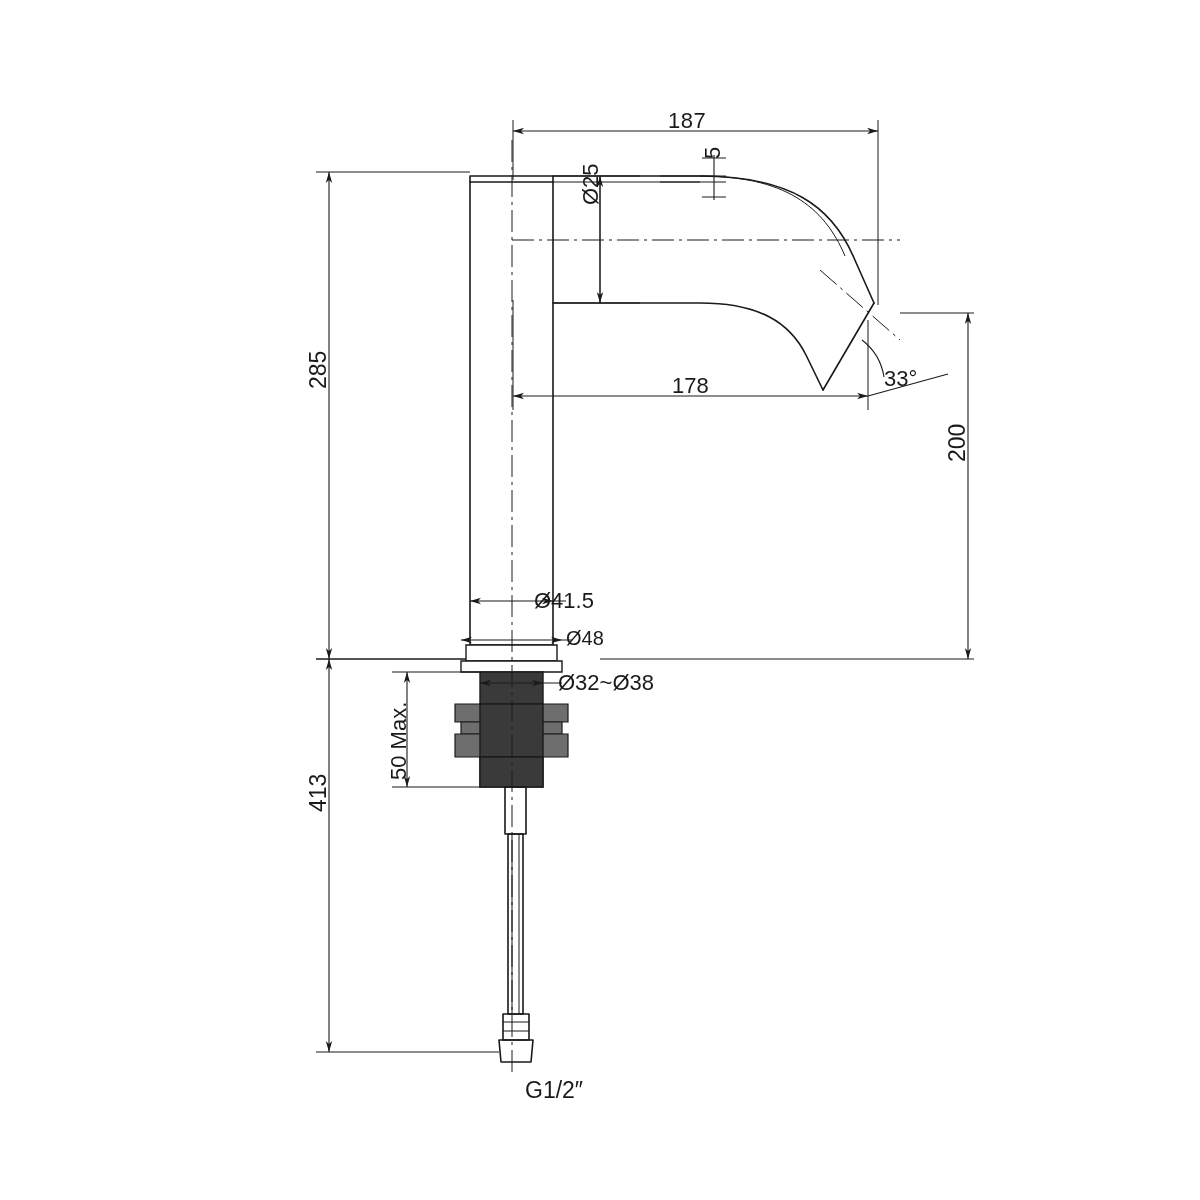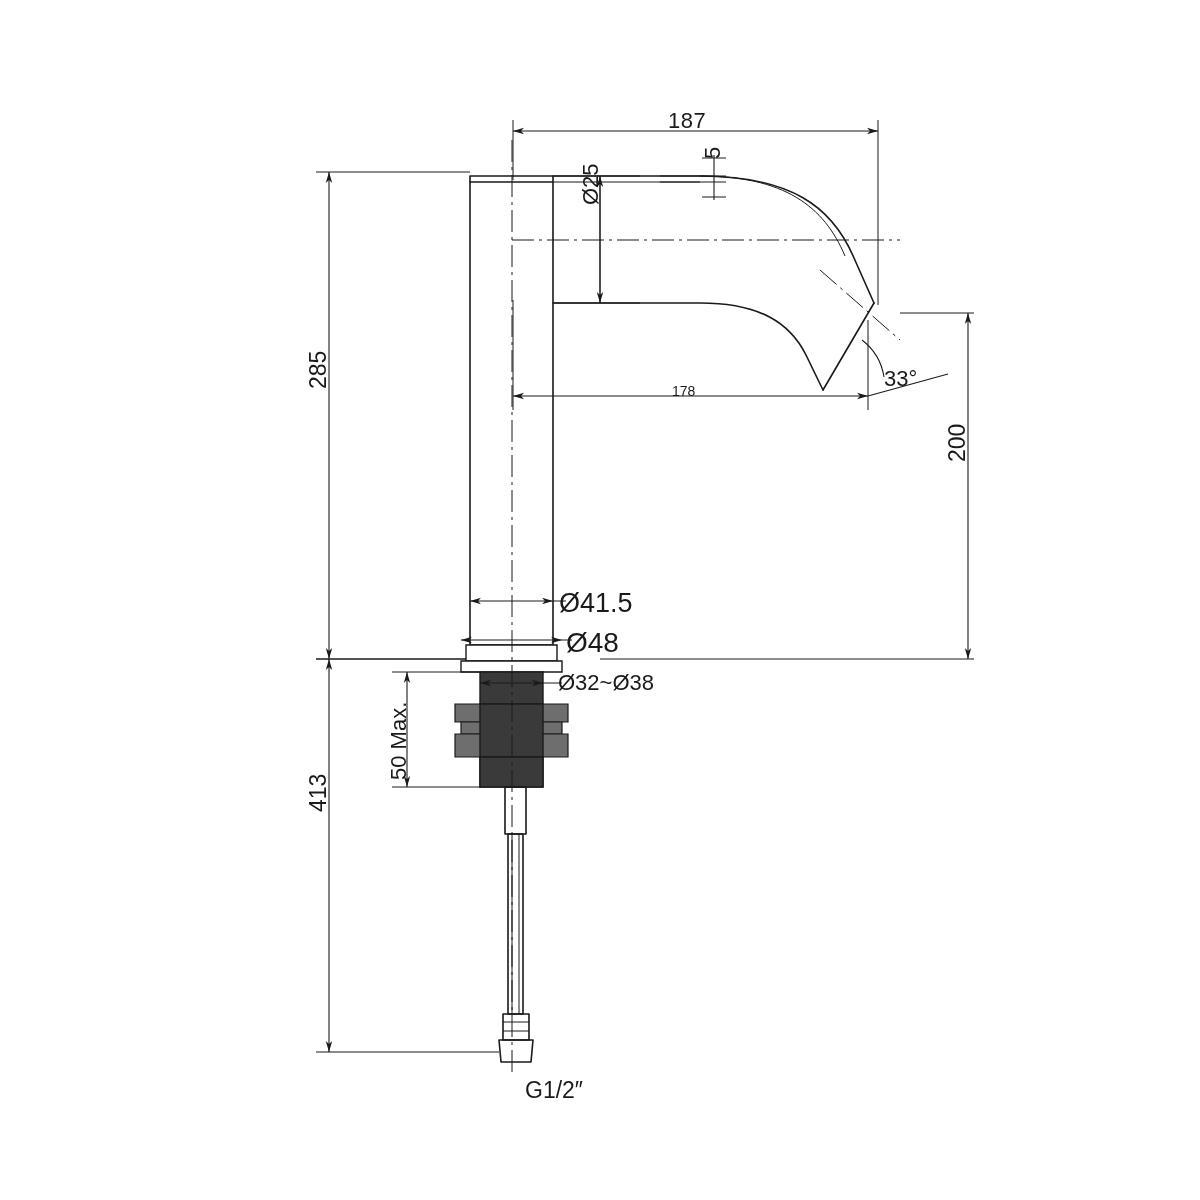--- a/index.html
+++ b/index.html
@@ -215,31 +215,31 @@
     </g>
 
   </svg>
 
   <div style="position:absolute; left:668px; top:108px; font-size:22px; letter-spacing:0.5px;">187</div>
 
   <div style="position:absolute; left:700px; top:159px; font-size:22px; transform:rotate(-90deg); transform-origin:left top;">5</div>
 
   <div style="position:absolute; left:578px; top:205px; font-size:22px; transform:rotate(-90deg); transform-origin:left top; white-space:nowrap;">Ø25</div>
 
-  <div style="position:absolute; left:672px; top:383px; font-size:14px;">178</div>
+  <div style="position:absolute; left:672px; top:373px; font-size:22px;">178</div>
 
   <div style="position:absolute; left:884px; top:366px; font-size:22px;">33°</div>
 
   <div style="position:absolute; left:305px; top:389px; font-size:23px; transform:rotate(-90deg); transform-origin:left top; white-space:nowrap;">285</div>
 
   <div style="position:absolute; left:944px; top:462px; font-size:23px; transform:rotate(-90deg); transform-origin:left top; white-space:nowrap;">200</div>
 
-  <div style="position:absolute; left:559px; top:588px; font-size:27px; white-space:nowrap;">Ø41.5</div>
-
-  <div style="position:absolute; left:566px; top:627px; font-size:28px; white-space:nowrap;">Ø48</div>
+  <div style="position:absolute; left:534px; top:588px; font-size:22px; white-space:nowrap;">Ø41.5</div>
+
+  <div style="position:absolute; left:566px; top:627px; font-size:20px; white-space:nowrap;">Ø48</div>
 
   <div style="position:absolute; left:558px; top:670px; font-size:22px; white-space:nowrap;">Ø32~Ø38</div>
 
   <div style="position:absolute; left:386px; top:780px; font-size:22px; transform:rotate(-90deg); transform-origin:left top; white-space:nowrap;">50 Max.</div>
 
   <div style="position:absolute; left:305px; top:812px; font-size:23px; transform:rotate(-90deg); transform-origin:left top; white-space:nowrap;">413</div>
 
   <div style="position:absolute; left:489px; top:1077px; font-size:23px; white-space:nowrap;margin-left:36px;">G1/2″</div>
 
 </div>

